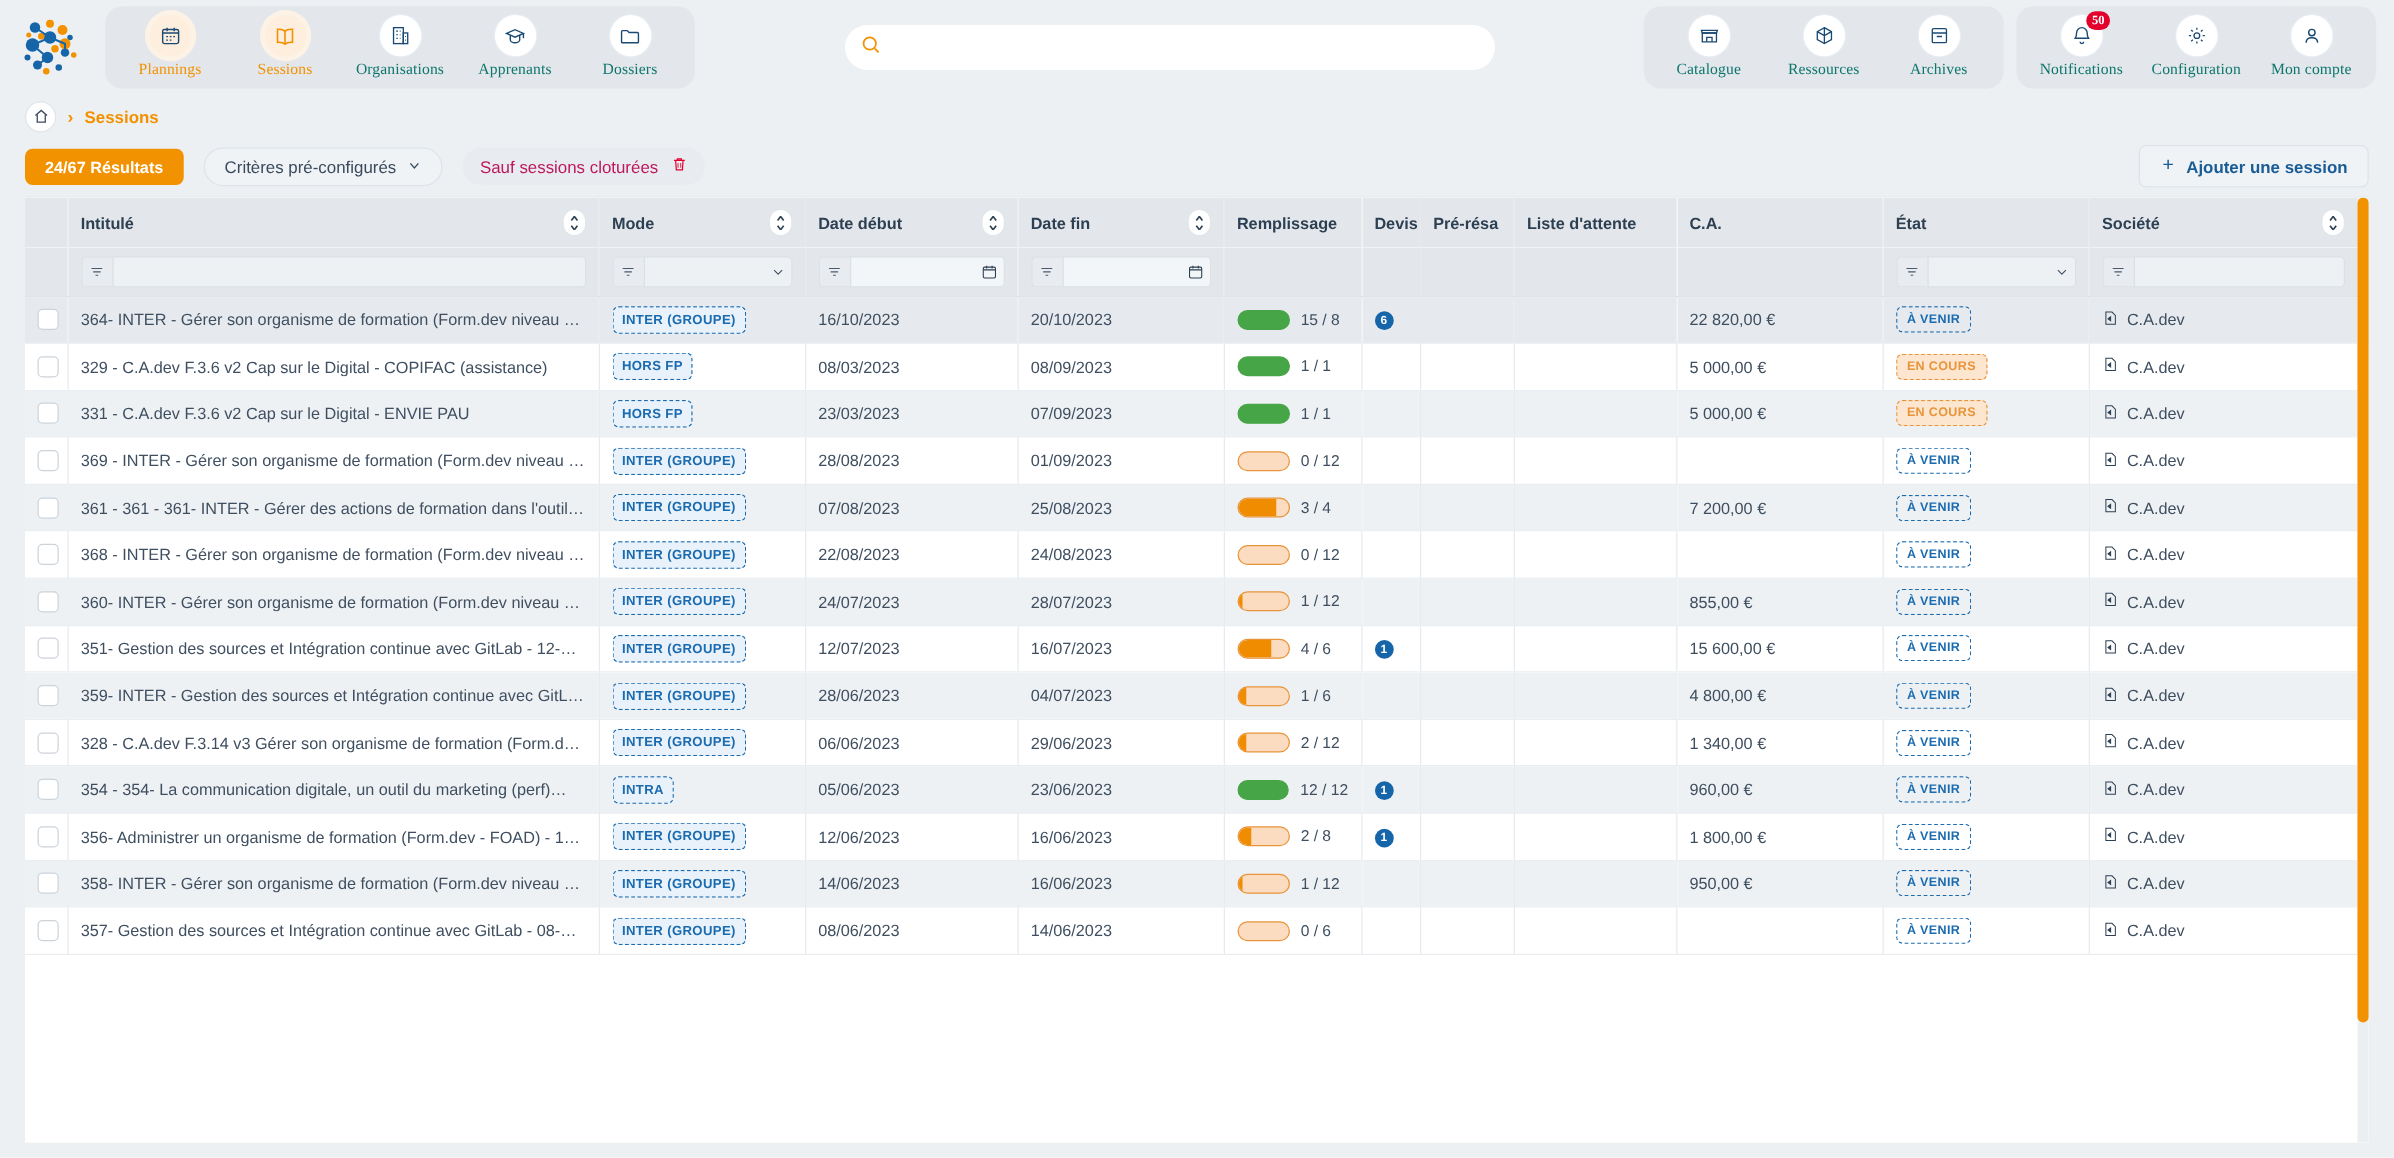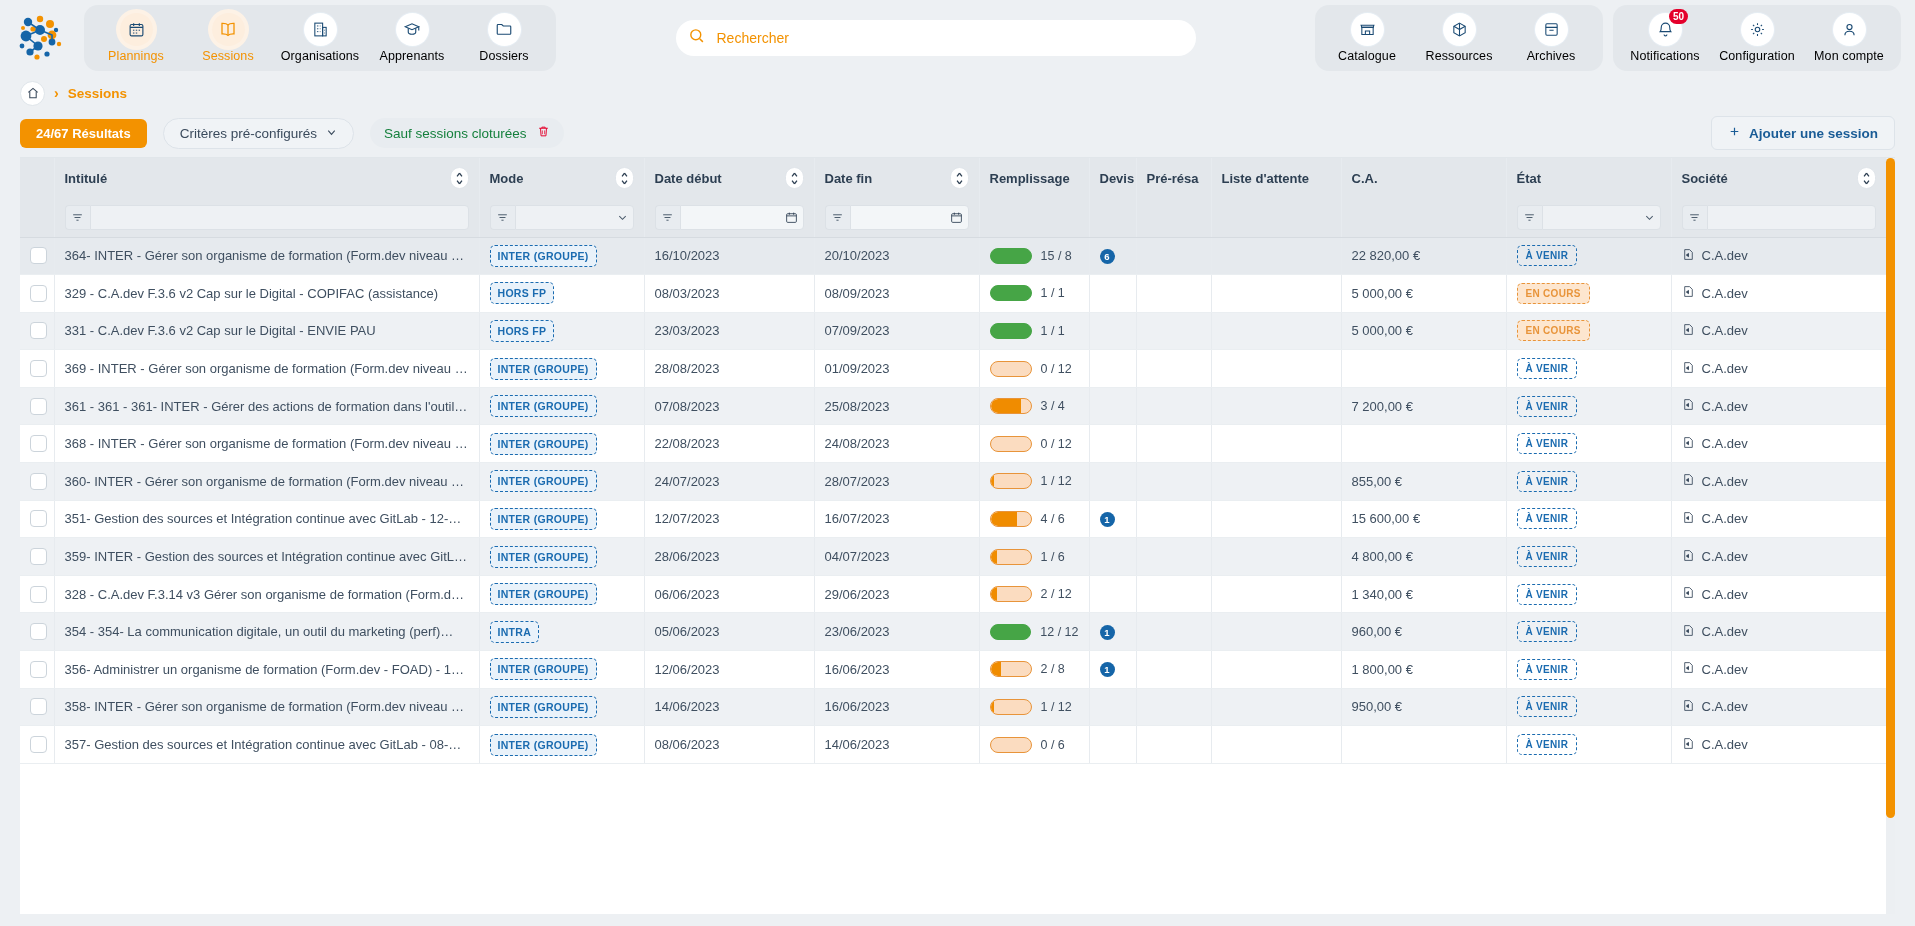--- a/index.html
+++ b/index.html
@@ -29,20 +29,21 @@
   }
   .logo svg { display:block; }
 
   .navgroup {
     display: flex;
     align-items: center;
     background: #e3e7eb;
     border-radius: 14px;
     height: 66px;
     padding: 0 6px;
+    font-family: Liberation Serif, serif;
   }
   .navgroup.spaced { margin-left: 10px; }
 
   .navitem {
     width: 92px;
     height: 62px;
     display: flex;
     flex-direction: column;
     align-items: center;
     justify-content: center;
@@ -53,21 +54,21 @@
   .navcircle {
     width: 33px; height: 33px;
     border-radius: 50%;
     background: #fff;
     display: flex; align-items: center; justify-content: center;
     box-shadow: 0 0 0 1px #e6edf3;
   }
   .navcircle svg { display:block; }
   .navlabel {
     font-size: 12.5px;
-    color: #000000;
+    color: #0f766e;
     white-space: nowrap;
     letter-spacing: .1px;
   }
   .navitem.active .navcircle {
     background: #fdeede;
     box-shadow: 0 0 0 4px #fdf2e6;
   }
   .navitem.active .navlabel { color: #f39200; }
 
   .searchwrap {
@@ -158,21 +159,21 @@
     font-size: 13.5px;
     color: #3a4a5c;
     padding: 7px 16px;
     display: flex; align-items: center; gap: 9px;
     cursor: pointer;
   }
   .pill-plain {
     background: #e8ecf0;
     border-radius: 18px;
     font-size: 13.5px;
-    color: #15803d;
+    color: #be185d;
     padding: 7px 14px;
     display: flex; align-items: center; gap: 10px;
     cursor: pointer;
   }
   .addbtn {
     margin-left: auto;
     background: #f0f3f6;
     border: 1px solid #dde3e9;
     border-radius: 6px;
     color: #1a5c96;
@@ -444,21 +445,20 @@
   </div>
 
   <div class="searchwrap">
     <div class="searchbox">
       <span>
         <svg width="17" height="17" viewBox="0 0 24 24" fill="none" stroke="#f39200" stroke-width="2">
           <circle cx="11" cy="11" r="7"></circle>
             <path d="M16.5 16.5L21 21"></path>
         </svg>
       </span>
-      <input type="text" placeholder="Rechercher" style="">
     </div>
   </div>
 
   <div class="navgroup">
     <div class="navitem">
       <span class="navcircle">
         <svg width="17" height="17" viewBox="0 0 24 24" fill="none" stroke="#1a4a73" stroke-width="1.5">
           <path d="M4 9h16v10H4z"></path>
             <path d="M3 6h18l-1 3H4L3 6z"></path>
             <path d="M9 19v-5h6v5"></path>

